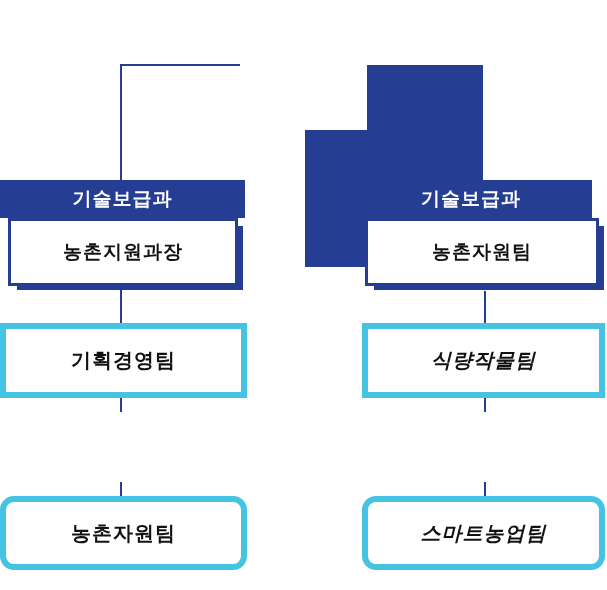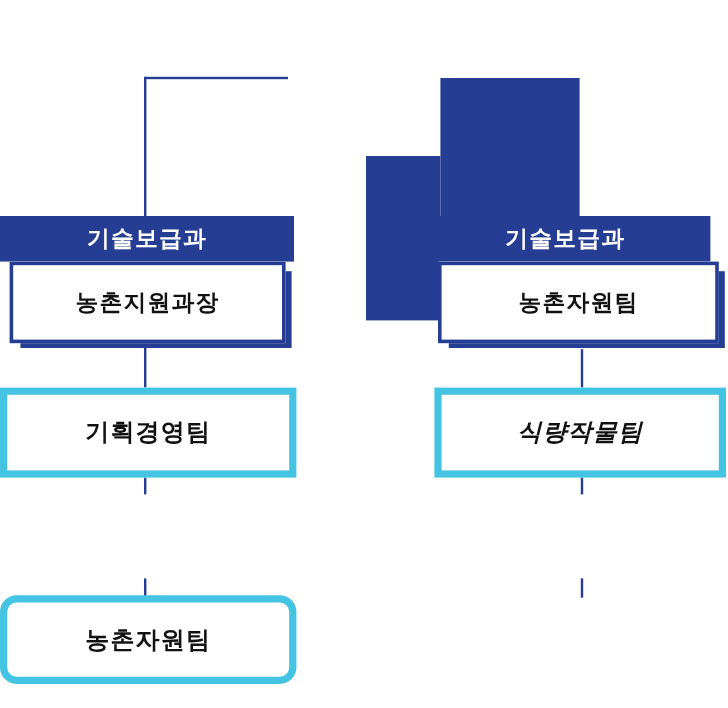--- a/index.html
+++ b/index.html
@@ -116,14 +116,17 @@
 
   <div class="abs navy-fill flex-center dept-header dept-header-right">
     <span>기술보급과</span>
   </div>
   <div class="abs flex-center head-box head-box-right">
     <span>농촌자원팀</span>
   </div>
   <div class="abs flex-center team-box team-col-right team-row-1">
     <span>식량작물팀</span>
   </div>
+  <div class="abs flex-center team-box team-col-right team-row-3">
+    <span>스마트농업팀</span>
+  </div>
 
 </div>
 
 </body></html>

